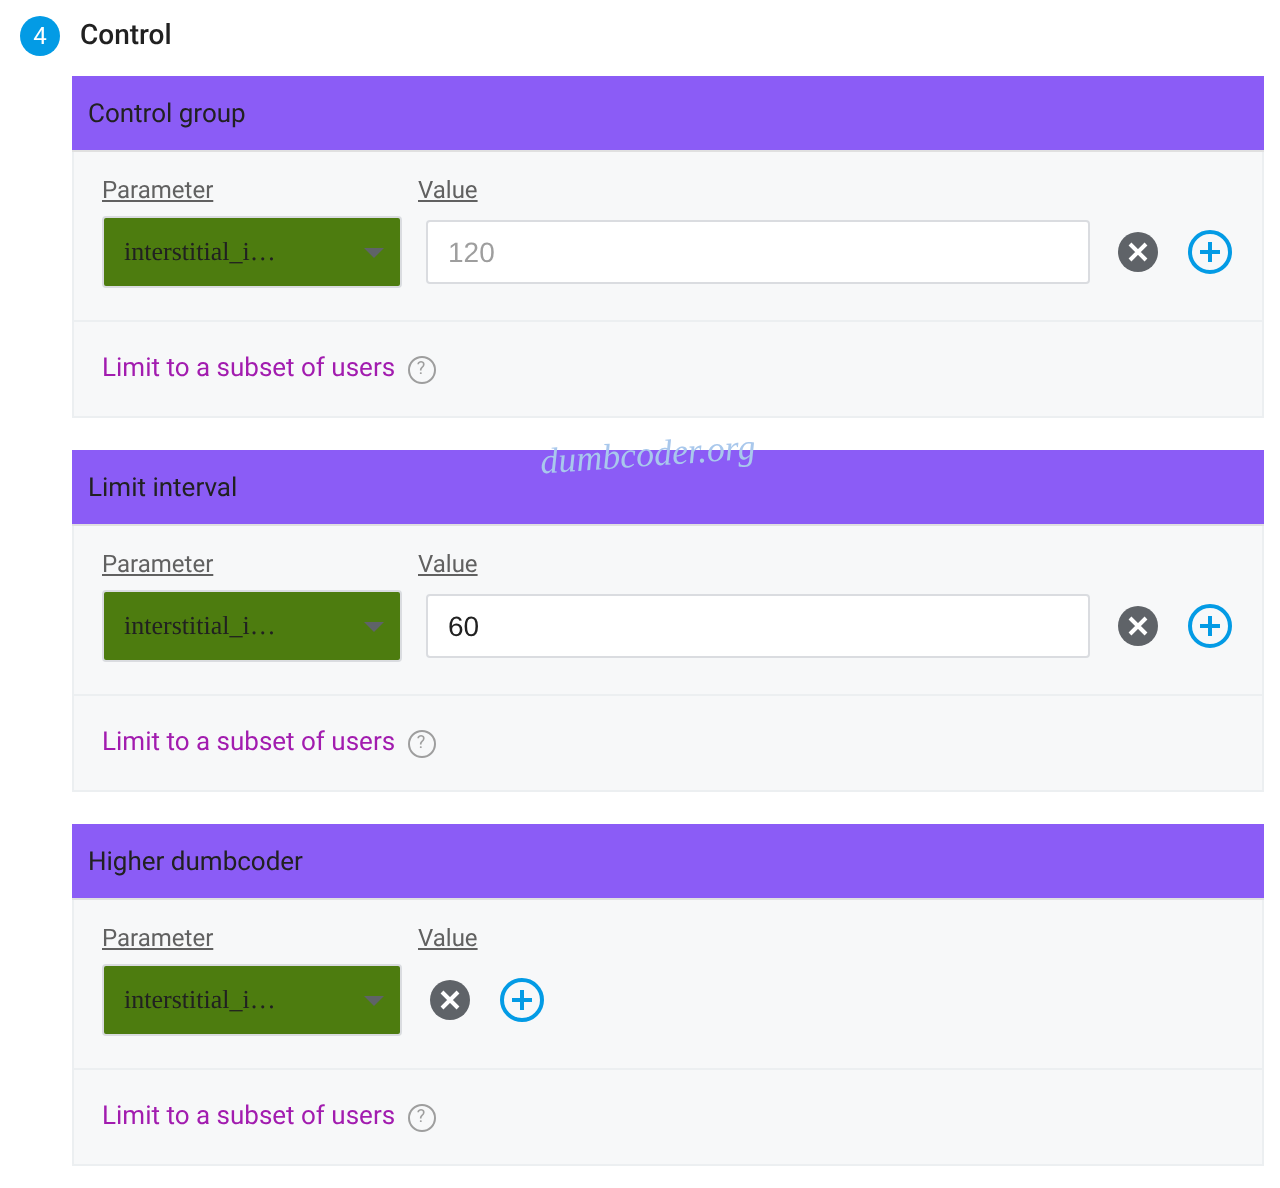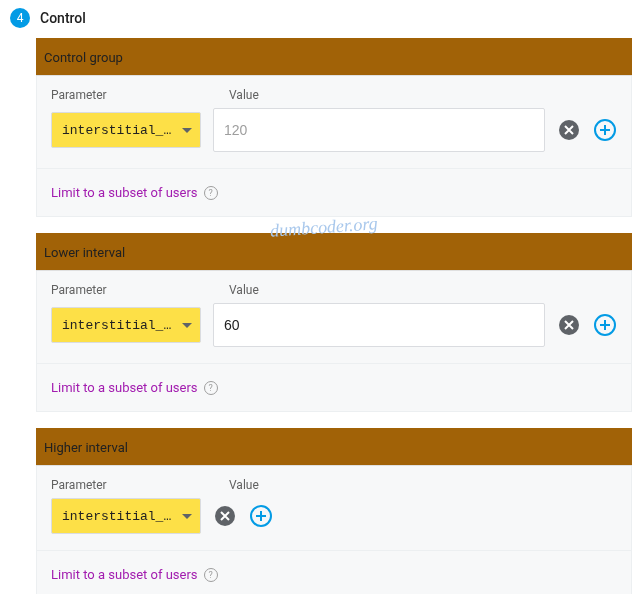--- a/index.html
+++ b/index.html
@@ -25,73 +25,74 @@
     font-size: 12px;
     display: flex; align-items: center; justify-content: center;
   }
   .step-title { font-size: 14px; font-weight: 500; color: #212121; }
   .section { margin-left: 36px; margin-right: 8px; }
   .variant-title {
     font-size: 13px;
     color: #212121;
     padding: 12px 8px 10px 8px;
     border-bottom: 1px solid #e0e0e0;
-    background: #a16207;
+    background: #8b5cf6;
   }
   .variant-card {
     background: #f7f8f9;
     border: 1px solid #eceff1;
     border-top: none;
     margin-bottom: 16px;
   }
   .labels {
     display: flex;
     padding: 12px 14px 6px 14px;
-    gap: 28px;
+    gap: 8px;
     font-size: 12px;
     color: #616161;
+    text-decoration: underline;
   }
   .lbl-param { width: 150px; }
   .lbl-value { flex: 1; }
   .row {
     display: flex;
     align-items: center;
     padding: 0 14px 16px 14px;
     gap: 12px;
     border-bottom: 1px solid #eceff1;
   }
   .select {
     width: 150px;
-    background: #fde047;
+    background: #4d7c0f;
     border: 1px solid #dadce0;
     border-radius: 2px;
     height: 36px;
     display: flex;
     align-items: center;
     justify-content: space-between;
     padding: 0 8px 0 10px;
-    font-family: Liberation Mono, monospace;
+    font-family: Liberation Serif, serif;
     font-size: 13px;
     color: #212121;
     cursor: pointer;
     overflow: hidden;
     white-space: nowrap;
   }
   .select-text { overflow: hidden; text-overflow: ellipsis; flex: 1; min-width: 0; }
   .caret {
     flex-shrink: 0;
     width: 0; height: 0;
     border-left: 5px solid transparent;
     border-right: 5px solid transparent;
     border-top: 5px solid #5f6368;
     margin-left: 6px;
   }
   .value-input {
     flex: 1;
-    height: 44px;
+    height: 32px;
     background: #fff;
     border: 1px solid #dadce0;
     border-radius: 2px;
     padding: 0 10px;
     font-size: 14px;
     color: #212121;
     outline: none;
   }
   .value-input::placeholder { color: #9e9e9e; }
   .icon-btn {
@@ -179,21 +180,21 @@
               </svg>
           </div>
         </div>
       </div>
       <div class="subset">
         <span class="subset-link">Limit to a subset of users</span>
         <span class="help-circle">?</span>
       </div>
     </div>
 
-    <div class="variant-title">Lower interval</div>
+    <div class="variant-title">Limit interval</div>
     <div class="variant-card">
       <div class="labels">
         <div class="lbl-param">Parameter</div>
         <div class="lbl-value">Value</div>
       </div>
       <div class="row">
         <div class="select">
           <span class="select-text">interstitial_i…</span>
           <span class="caret"></span>
         </div>
@@ -212,21 +213,21 @@
               </svg>
           </div>
         </div>
       </div>
       <div class="subset">
         <span class="subset-link">Limit to a subset of users</span>
         <span class="help-circle">?</span>
       </div>
     </div>
 
-    <div class="variant-title">Higher interval</div>
+    <div class="variant-title">Higher dumbcoder</div>
     <div class="variant-card">
       <div class="labels">
         <div class="lbl-param">Parameter</div>
         <div class="lbl-value">Value</div>
       </div>
       <div class="row">
         <div class="select">
           <span class="select-text">interstitial_i…</span>
           <span class="caret"></span>
         </div>

